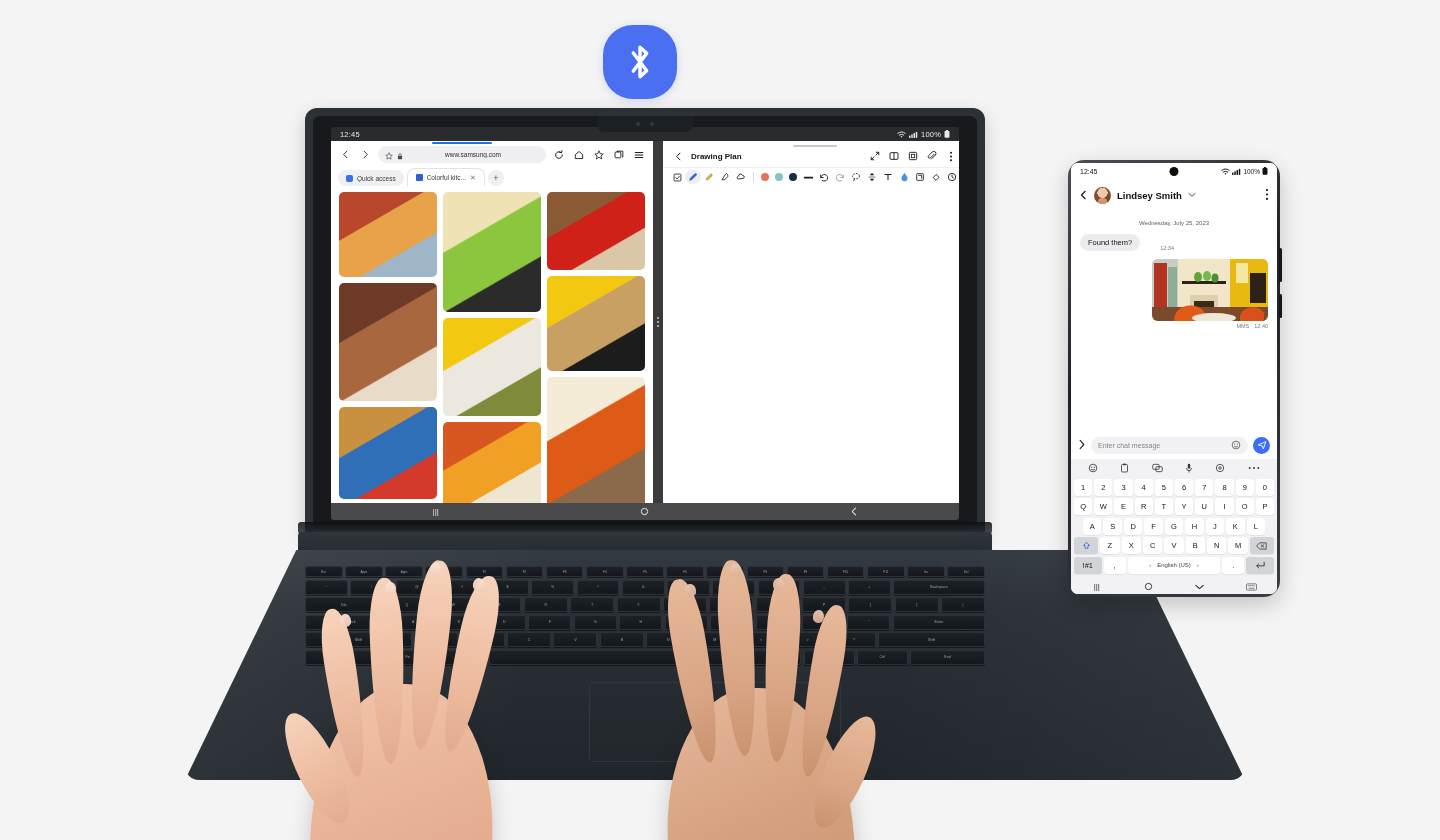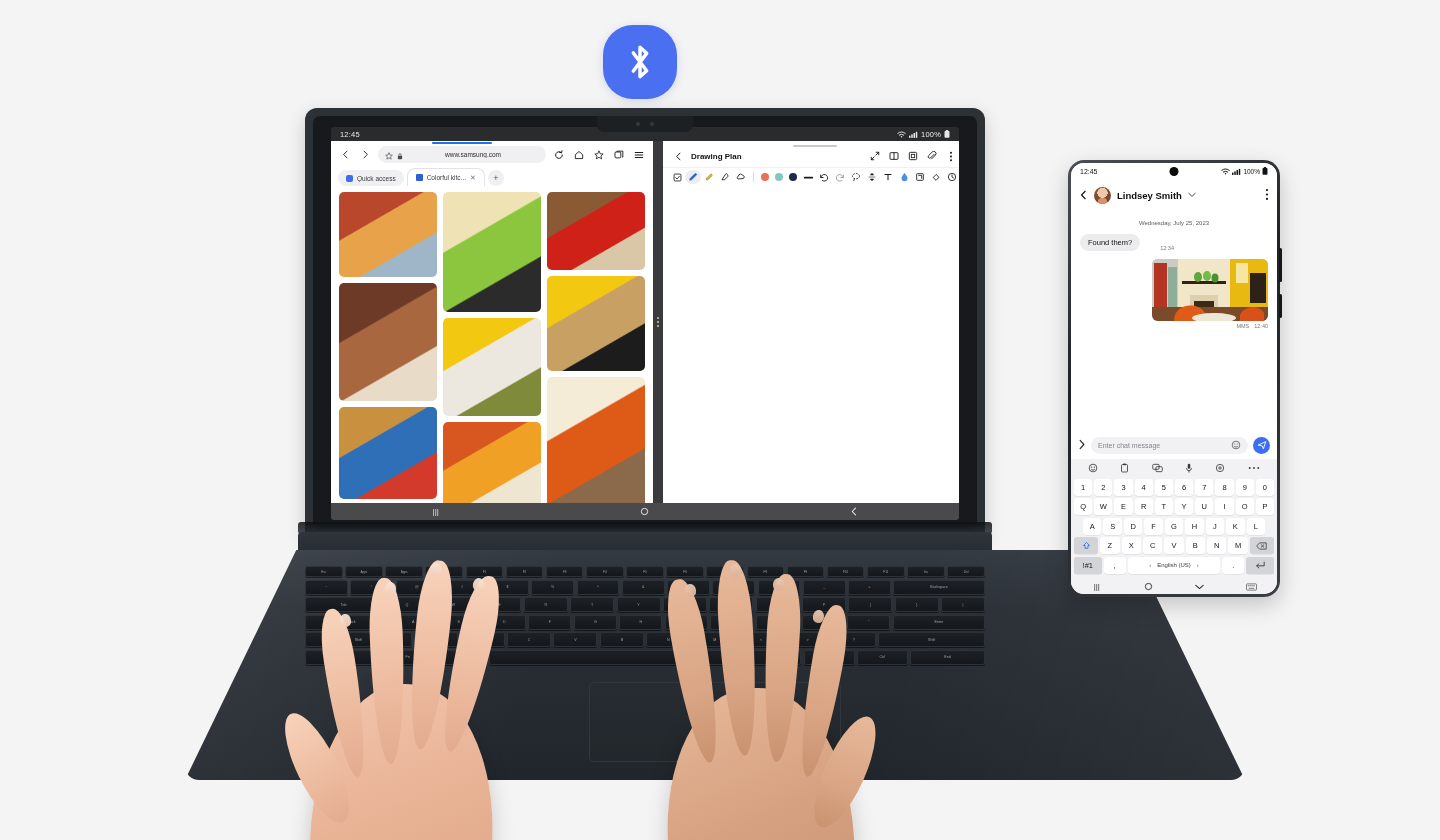--- a/index.html
+++ b/index.html
@@ -193,21 +193,21 @@
   }
 
   
   .phone{
     position:absolute;left:1068px;top:160px;width:212px;height:437px;
     background:linear-gradient(145deg,#4b4f55,#1e2125 40%,#3a3e43);
     border-radius:16px;padding:3px;box-sizing:border-box;
     box-shadow:0 8px 22px rgba(0,0,0,.2);
   }
   .phone-screen{
-    width:100%;height:100%;background:#fff;border-radius:13px;overflow:hidden;
+    width:100%;height:100%;background:#fff;border-radius:7px;overflow:hidden;
     display:flex;flex-direction:column;position:relative;
   }
   .p-status{
     height:17px;flex:none;display:flex;align-items:center;justify-content:space-between;
     padding:0 9px;font-size:7px;color:#121214;position:relative;background:#fff;
   }
   .p-punch{
     position:absolute;left:50%;transform:translateX(-50%);top:4px;
     width:9px;height:9px;border-radius:50%;background:#0b0b0c;
   }

